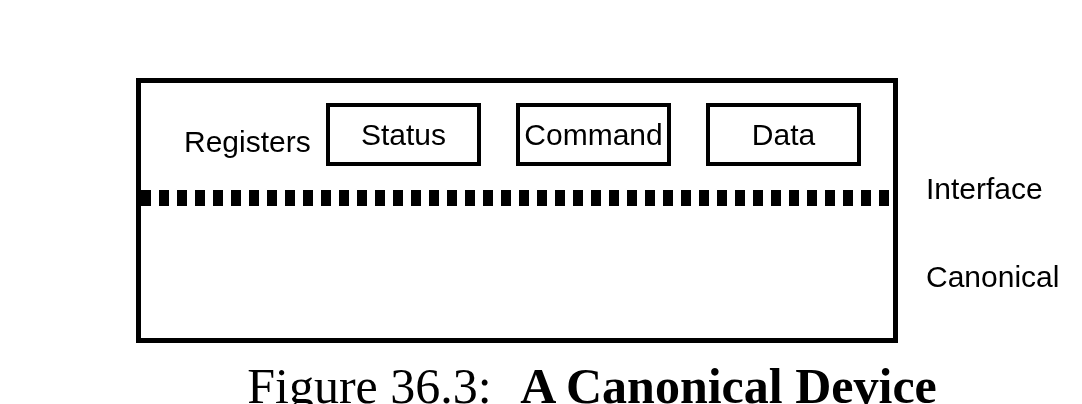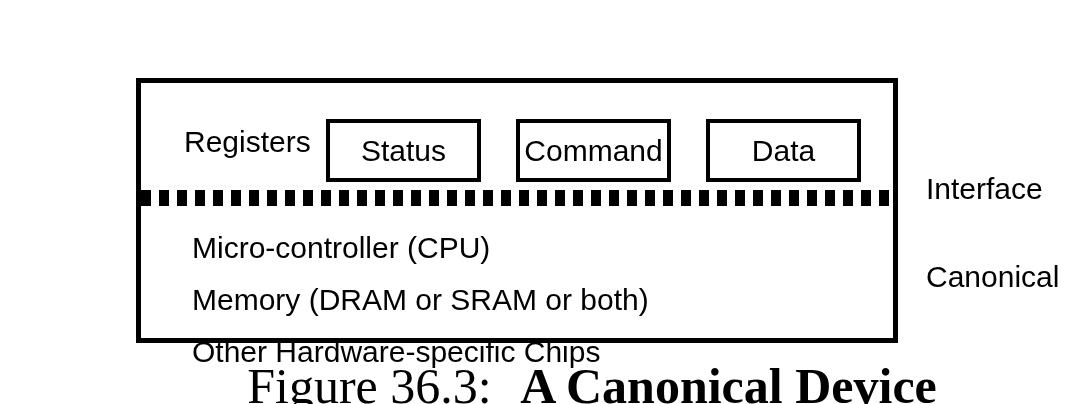--- a/index.html
+++ b/index.html
@@ -34,21 +34,21 @@
     color: var(--foreground);
     white-space: nowrap;
   }
   .registers-label {
     position: absolute;
     left: 35px;
     top: 33px;
   }
   .reg-box {
     position: absolute;
-    top: 36px;
+    top: 20px;
     width: 155px;
     height: 63px;
     border: 4px solid var(--foreground);
     display: flex;
     align-items: center;
     justify-content: center;
   }
   .reg-status  { left: 185px; }
   .reg-command { left: 375px; }
   .reg-data    { left: 565px; }
@@ -106,25 +106,20 @@
     <div class="reg-box reg-data">
       <span class="diagram-text">Data</span>
     </div>
 
     <div class="reg-box reg-command">
       <span class="diagram-text">Command</span>
     </div>
 
     <div class="dashed-divider"></div>
 
-    <div class="internals-list">
-      <div class="diagram-text">Micro-controller (CPU)</div>
-      <div class="diagram-text">Memory (DRAM or SRAM or both)</div>
-      <div class="diagram-text">Other Hardware-specific Chips</div>
-    </div>
 
   </div>
 
   <span class="diagram-text side-label interface">Interface</span>
 
   <span class="diagram-text side-label internals">Canonical</span>
 
   <div class="caption">
     <span class="caption-prefix">Figure 36.3:</span>
     <span class="caption-title">A Canonical Device</span>

